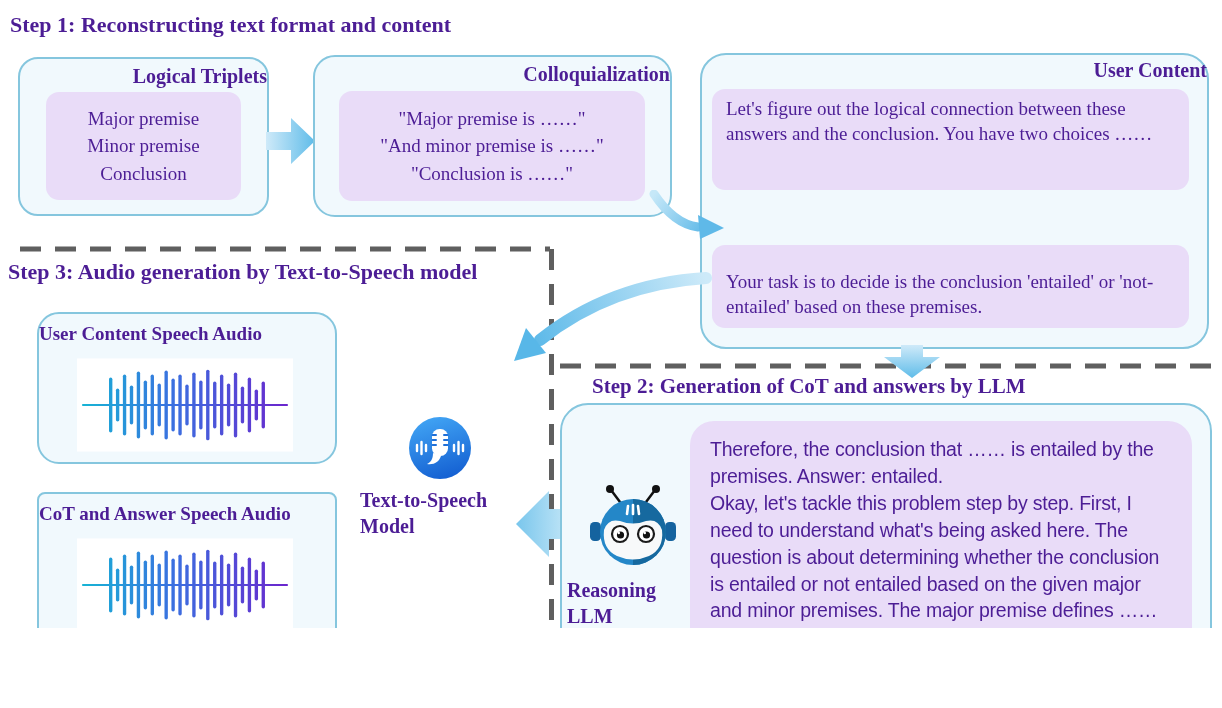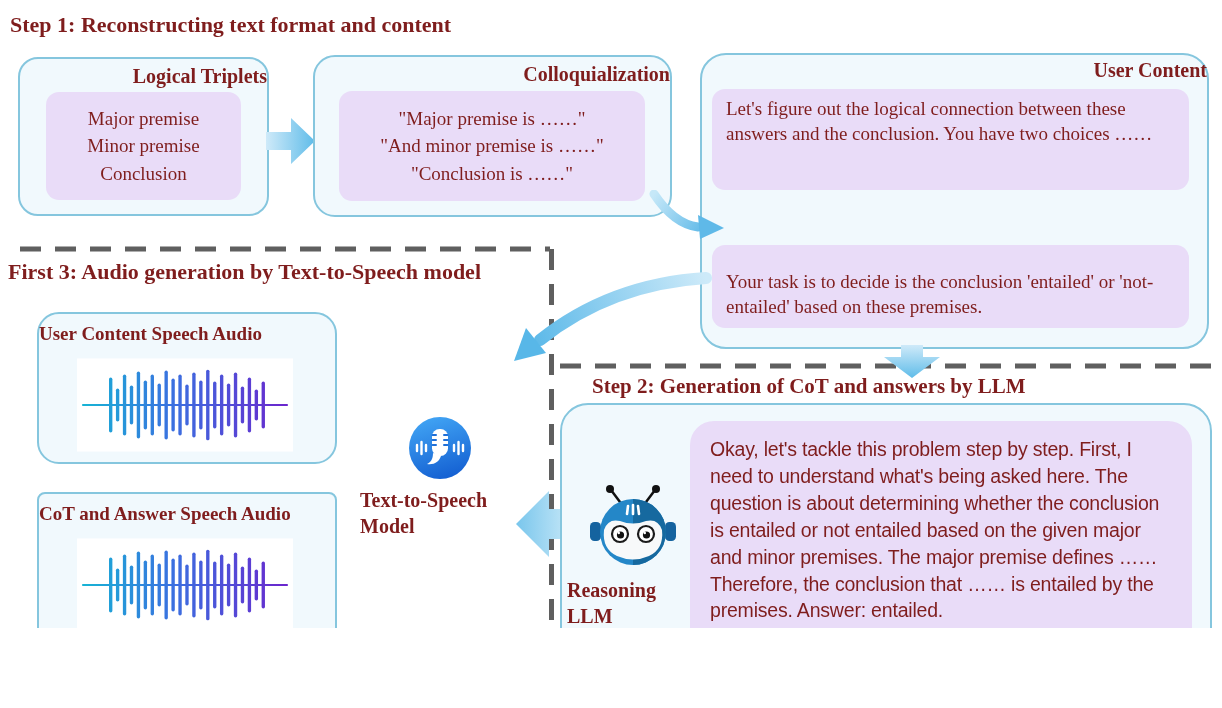--- a/index.html
+++ b/index.html
@@ -1,18 +1,18 @@
 <!DOCTYPE html>
 <html style="--panel-border: #85c6de; --panel-bg: #f1f9fd; --lavender: #e9dcf8; --arrow-light: #cfeaf9; --arrow-deep: #5fbce9; --dash-gray: #5f5f5f; --wave-teal: #14b8d4; --wave-purple: #6d22cc; --tts-blue-top: #41a4f4; --tts-blue-bottom: #1460d2; --robot-blue: #2487c8;"><head>
 <meta charset="utf-8">
 <style>
   html,body { margin:0; padding:0; background:#ffffff; }
   .canvas {
     position:relative; width:1222px; height:628px; background:#ffffff;
-    font-family:"Liberation Serif", serif; color:#7f1d1d; overflow:hidden;
+    font-family:"Liberation Serif", serif; color:#4c1d95; overflow:hidden;
   }
   .step-label { position:absolute; font-weight:bold; font-size:22px; white-space:nowrap; }
   .panel {
     position:absolute; background:var(--panel-bg, #f1f9fd);
     border:2.5px solid var(--panel-border, #85c6de);
   }
   .panel-title { text-align:right; font-weight:bold; font-size:20px; margin-top:6px; }
   .lavender { position:absolute; background:var(--lavender, #e9dcf8); border-radius:13px; }
   .center-lines {
     display:flex; flex-direction:column; justify-content:center; align-items:center;
@@ -138,21 +138,21 @@
     <defs>
         <linearGradient id="gsw2" gradientUnits="userSpaceOnUse" x1="208" y1="14" x2="30" y2="85">
       <stop offset="0" stop-color="#cdeaf9"></stop>
           <stop offset="1" stop-color="#58b7e8"></stop>
         </linearGradient>
       </defs>
     <path d="M 208 14 Q 112 20 42 76" stroke="url(#gsw2)" stroke-width="12" fill="none" stroke-linecap="round"></path>
     <polygon points="16,97 48,89 28,64" fill="#58b7e8"></polygon>
   </svg>
 
-  <div class="step-label" style="left:8px; top:259px;">First 3: Audio generation by Text-to-Speech model</div>
+  <div class="step-label" style="left:8px; top:259px;">Step 3: Audio generation by Text-to-Speech model</div>
 
   <div class="panel" style="left:37px; top:312px; width:296px; height:148px; border-radius:22px;">
     <div class="audio-title">User Content Speech Audio</div>
     <svg style="position:absolute; left:38px; top:44px;" width="216" height="94" viewBox="0 0 218 94">
       <rect x="0" y="0" width="218" height="94" fill="#ffffff"></rect>
       <use href="#wf"></use>
     </svg>
   </div>
 
   <div class="panel" style="left:37px; top:492px; width:296px; height:148px; border-radius:8px;">
@@ -231,18 +231,18 @@
         <circle cx="29.8" cy="50" r="1.2" fill="#fff"></circle>
       <circle cx="57" cy="51" r="8" fill="#ffffff" stroke="#1b1b1b" stroke-width="2.2"></circle>
       <circle cx="57.5" cy="52" r="3.6" fill="#111"></circle>
         <circle cx="55.8" cy="50" r="1.2" fill="#fff"></circle>
     </svg>
     <div class="icon-label" style="left:5px; top:172px; width:135px;">
       <div>Reasoning</div>
       <div>LLM</div>
     </div>
     <div class="lavender cot-text" style="left:128px; top:16px; width:502px; height:257px; box-sizing:border-box; border-radius:24px;">
+      <p>Therefore, the conclusion that …… is entailed by the premises. Answer: entailed.</p>
       <p>Okay, let's tackle this problem step by step. First, I need to understand what's being asked here. The question is about determining whether the conclusion is entailed or not entailed based on the given major and minor premises. The major premise defines ……</p>
-      <p>Therefore, the conclusion that …… is entailed by the premises. Answer: entailed.</p>
     </div>
   </div>
 
 </div>
 
 </body></html>

